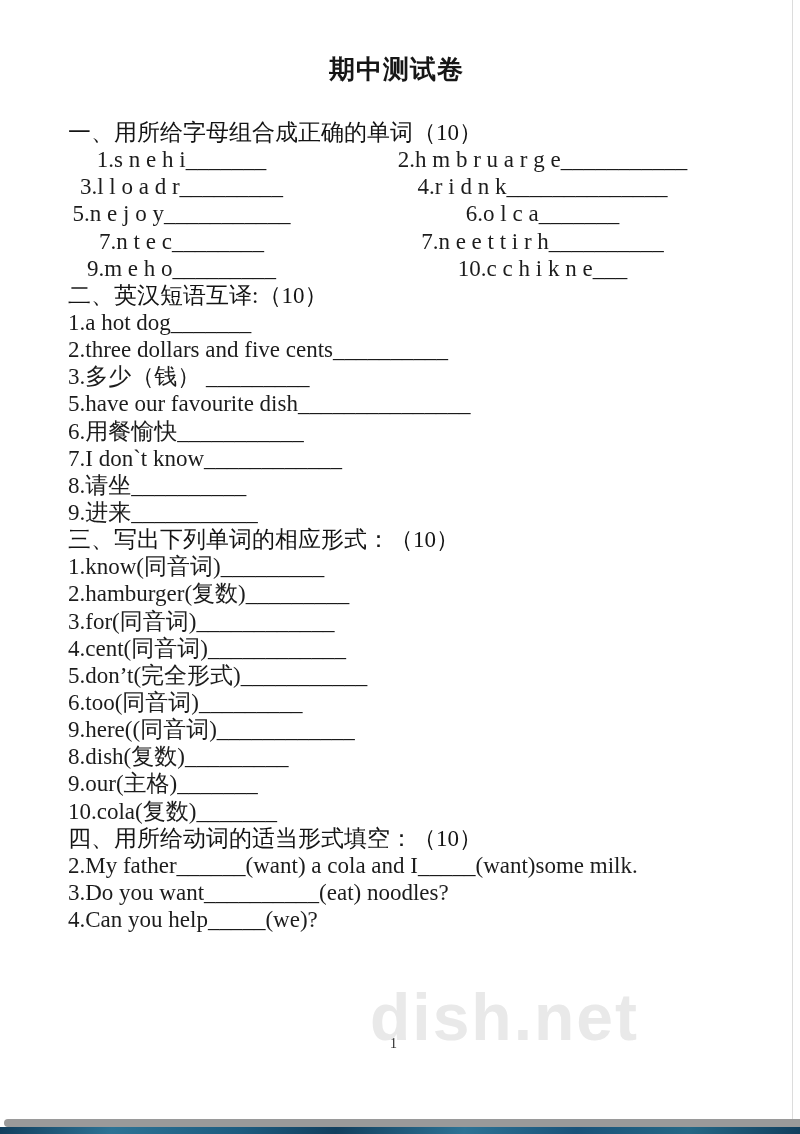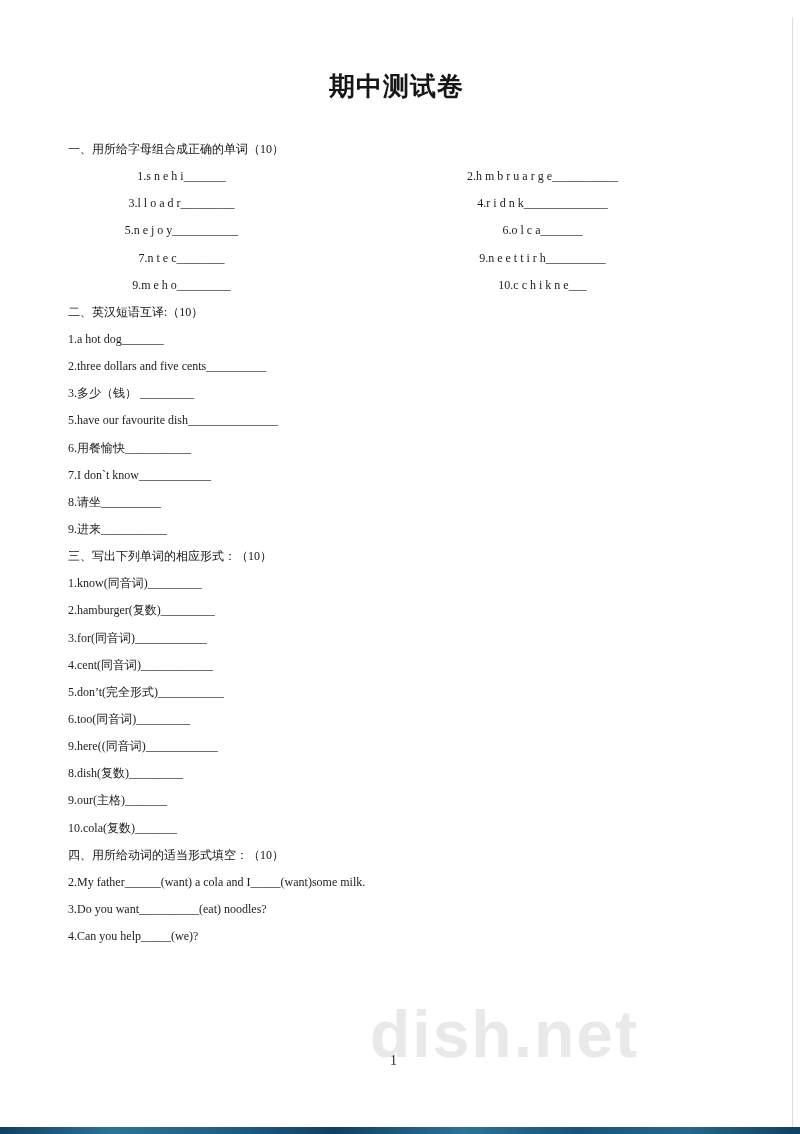--- a/index.html
+++ b/index.html
@@ -6,32 +6,32 @@
     --text:#1c1c1c;
     --watermark:#e9e9e9;
     --scrollbar-thumb:#9a9a9a;
     --footer-band-dark:#123f5e;
     --footer-band-light:#2d7395;
   }
   *{margin:0;padding:0;box-sizing:border-box;}
   html,body{width:800px;height:1134px;background:#fff;overflow:hidden;}
   body{position:relative;font-family:"Liberation Serif","DejaVu Serif",serif;color:var(--text);}
 
-  .page{position:absolute;inset:0;background:#fff;margin-top:17px;}
+  .page{position:absolute;inset:0;background:#fff;}
 
   .title{
     position:absolute;top:52px;left:0;width:793px;
     text-align:center;
     font-family:"Liberation Sans","DejaVu Sans",sans-serif;
     font-weight:bold;font-size:26px;letter-spacing:1px;color:#161616;
   }
 
   #content{
     position:absolute;left:68px;top:119px;right:10px;
-    font-size:12px;line-height:27.15px;white-space:nowrap;
+    font-size:23px;line-height:27.15px;white-space:nowrap;
   }
   .line{height:27.15px;overflow:visible;}
   .heading{color:#141414;}
   .grid2{display:grid;grid-template-columns:227px auto;text-align:center;}
 
   .watermark{
     position:absolute;left:370px;top:984px;z-index:0;
     font-family:"Liberation Sans","DejaVu Sans",sans-serif;
     font-weight:bold;font-size:66px;letter-spacing:2px;line-height:1;
     color:var(--watermark);
@@ -75,21 +75,21 @@
   <div id="content">
       <div class="line heading">一、用所给字母组合成正确的单词（10）</div>
       <div class="grid2">
         <div class="line">1.s n e h i_______</div>
         <div class="line">2.h m b r u a r g e___________</div>
         <div class="line">3.l l o a d r_________</div>
         <div class="line">4.r i d n k______________</div>
         <div class="line">5.n e j o y___________</div>
         <div class="line">6.o l c a_______</div>
         <div class="line">7.n t e c________</div>
-        <div class="line">9.n e e t t i r h__________</div>
+        <div class="line">7.n e e t t i r h__________</div>
         <div class="line">9.m e h o_________</div>
         <div class="line">10.c c h i k n e___</div>
       </div>
       <div class="line heading">二、英汉短语互译:（10）</div>
       <div class="line">1.a hot dog_______</div>
       <div class="line">2.three dollars and five cents__________</div>
       <div class="line">3.多少（钱） _________</div>
       <div class="line">5.have our favourite dish_______________</div>
       <div class="line">6.用餐愉快___________</div>
       <div class="line">7.I don`t know____________</div>

